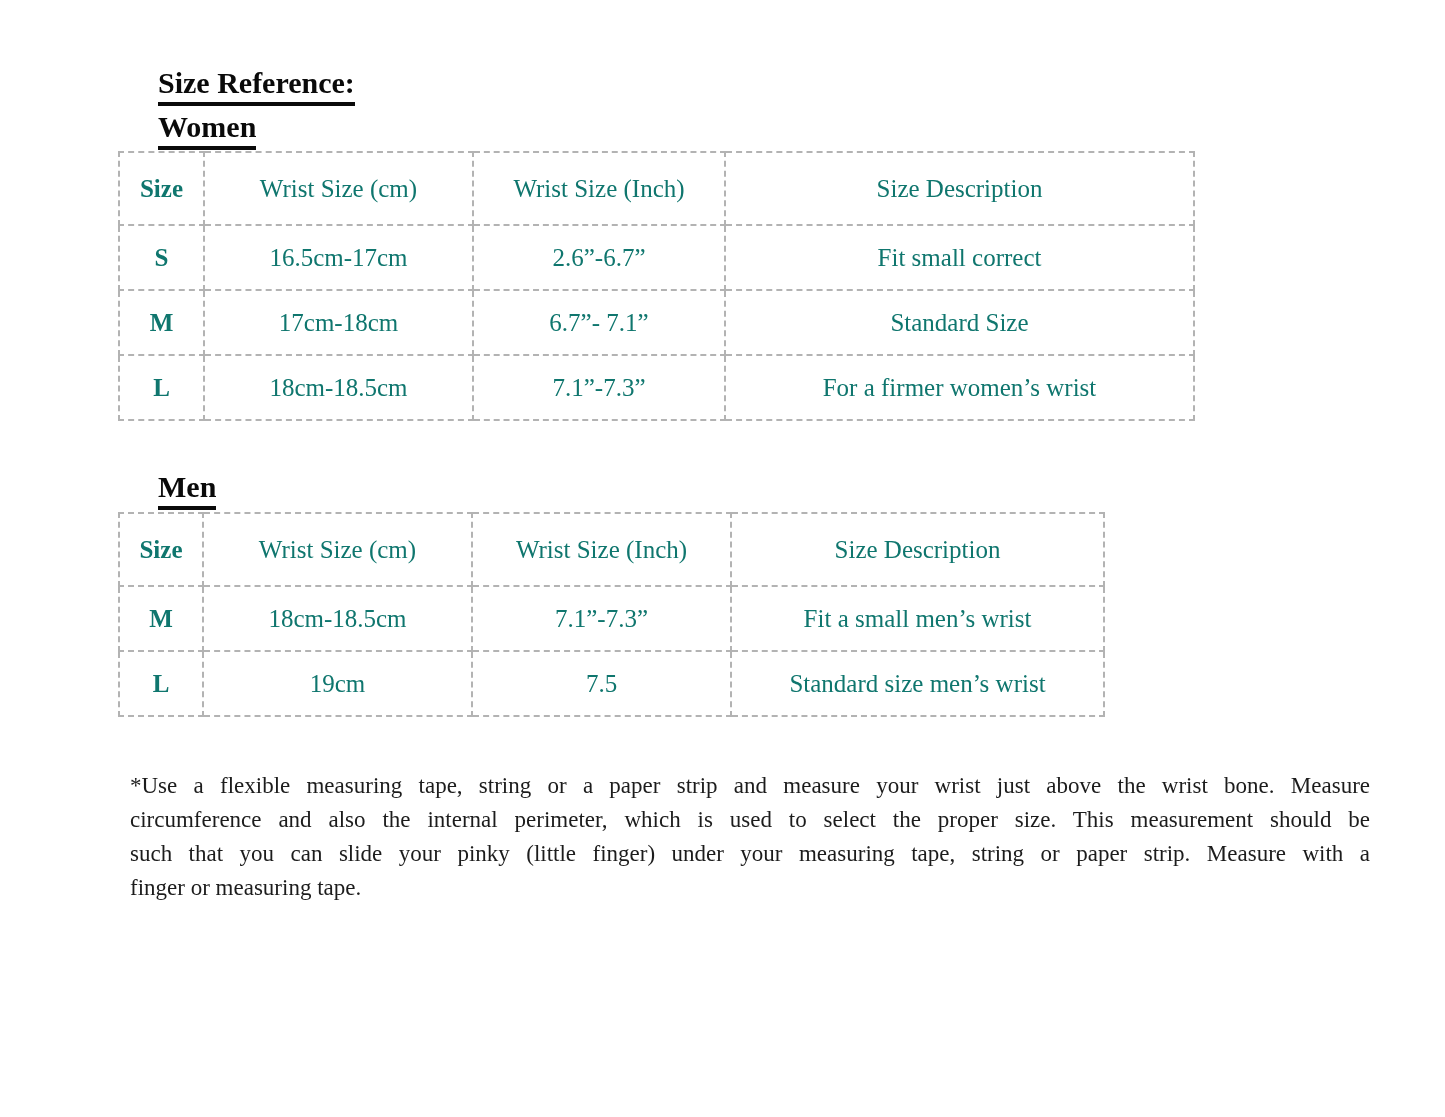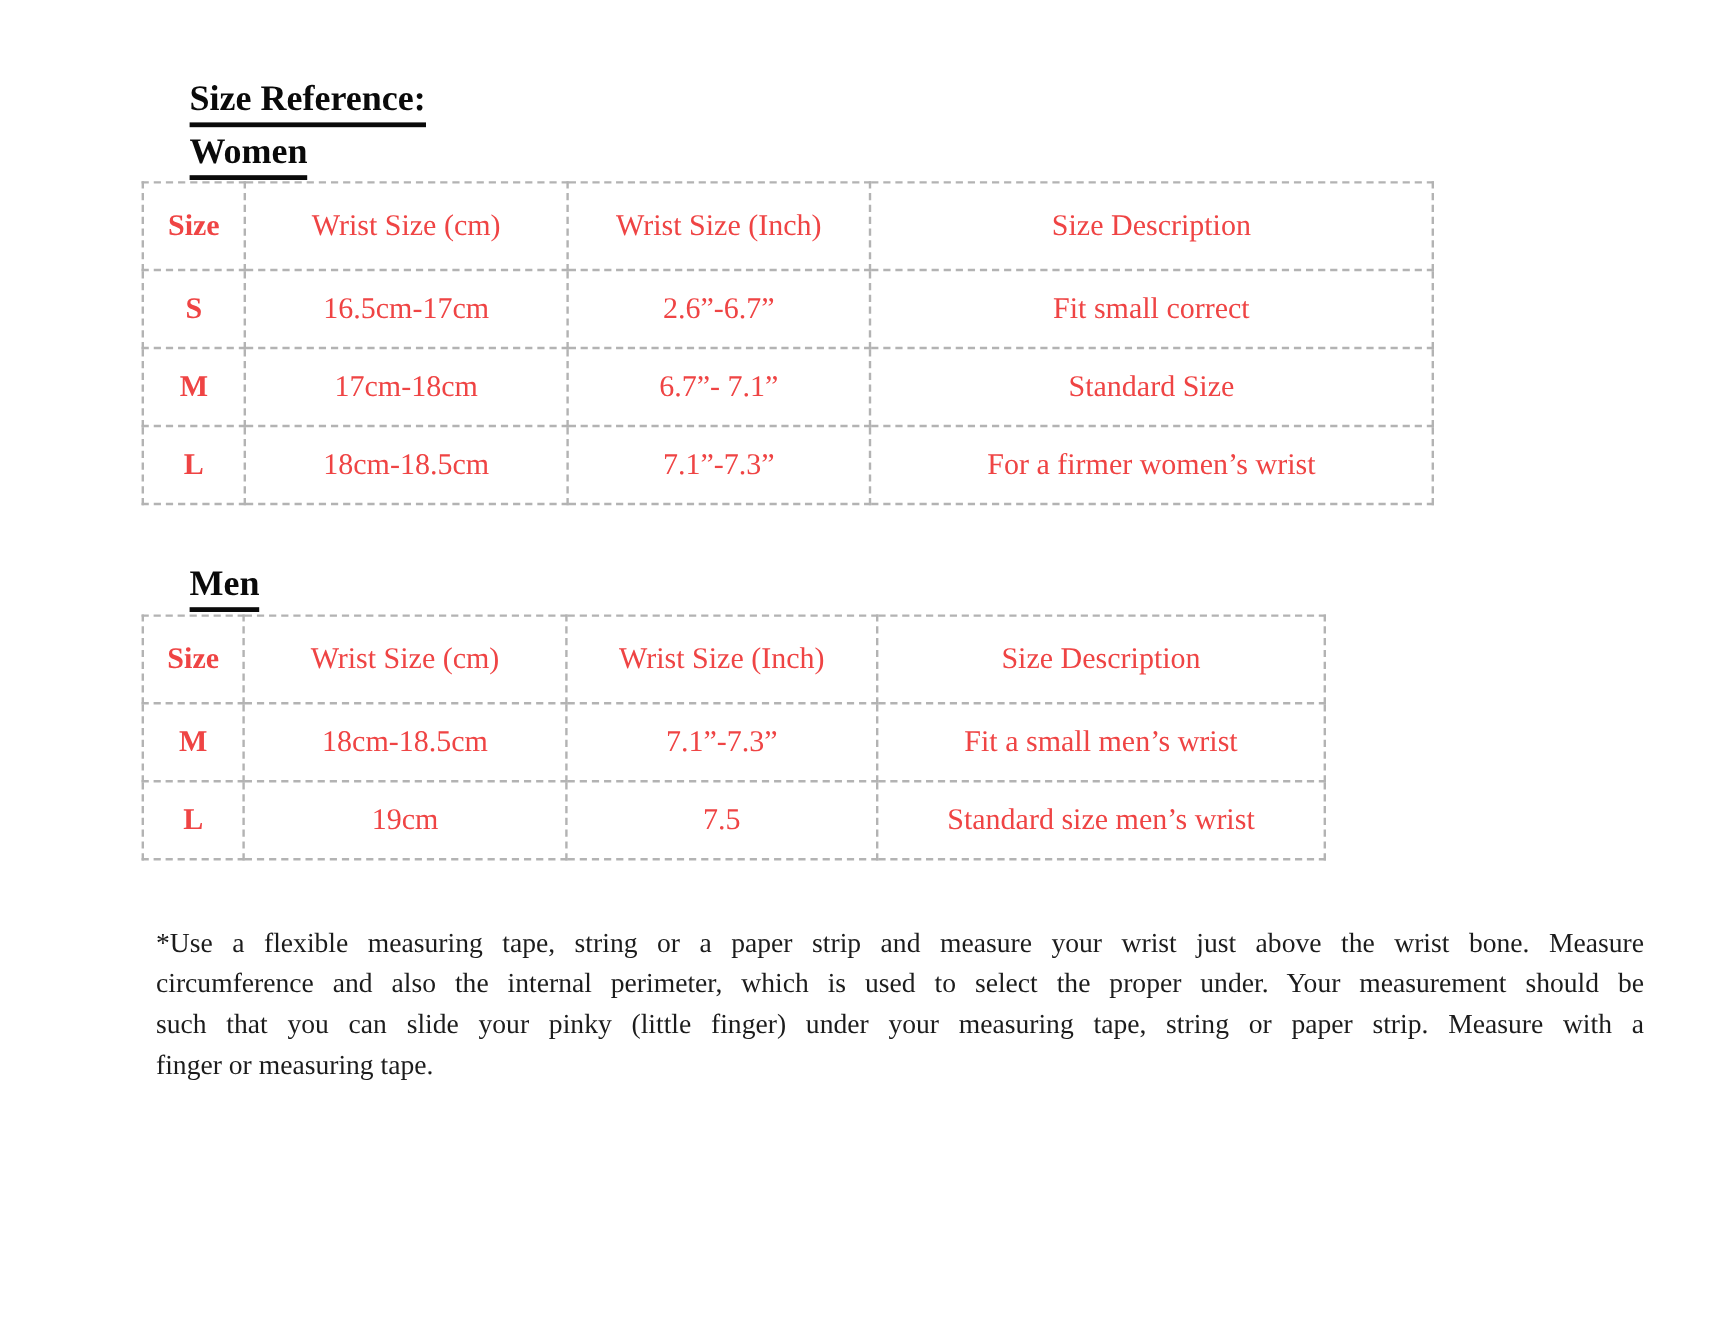--- a/index.html
+++ b/index.html
@@ -29,21 +29,21 @@
   #title-heading  { top: 66px; }
   #women-heading  { top: 110px; }
   #men-heading    { top: 470px; }
 
   table.size-table {
     position: absolute;
     left: 118px;
     border-collapse: collapse;
     table-layout: fixed;
     font-size: 25px;
-    color: #ef4444;
+    color: #0f766e;
   }
   #women-table { top: 151px; width: 1075px; }
   #men-table   { top: 512px; width: 985px;  }
 
   table.size-table th,
   table.size-table td {
     border: 2px dashed #b3b3b3;
     text-align: center;
     vertical-align: middle;
     font-weight: normal;
@@ -144,16 +144,16 @@
       <td>L</td>
       <td>19cm</td>
       <td>7.5</td>
       <td>Standard size men’s wrist</td>
     </tr>
   </tbody>
 </table>
 
 <div class="note">
   <div class="jline">*Use a flexible measuring tape, string or a paper strip and measure your wrist just above the wrist bone. Measure</div>
-  <div class="jline">circumference and also the internal perimeter, which is used to select the proper under. Your measurement should be</div>
+  <div class="jline">circumference and also the internal perimeter, which is used to select the proper size. This measurement should be</div>
   <div class="jline">such that you can slide your pinky (little finger) under your measuring tape, string or paper strip. Measure with a</div>
   <div class="jline last">finger or measuring tape.</div>
 </div>
 
 </body></html>

